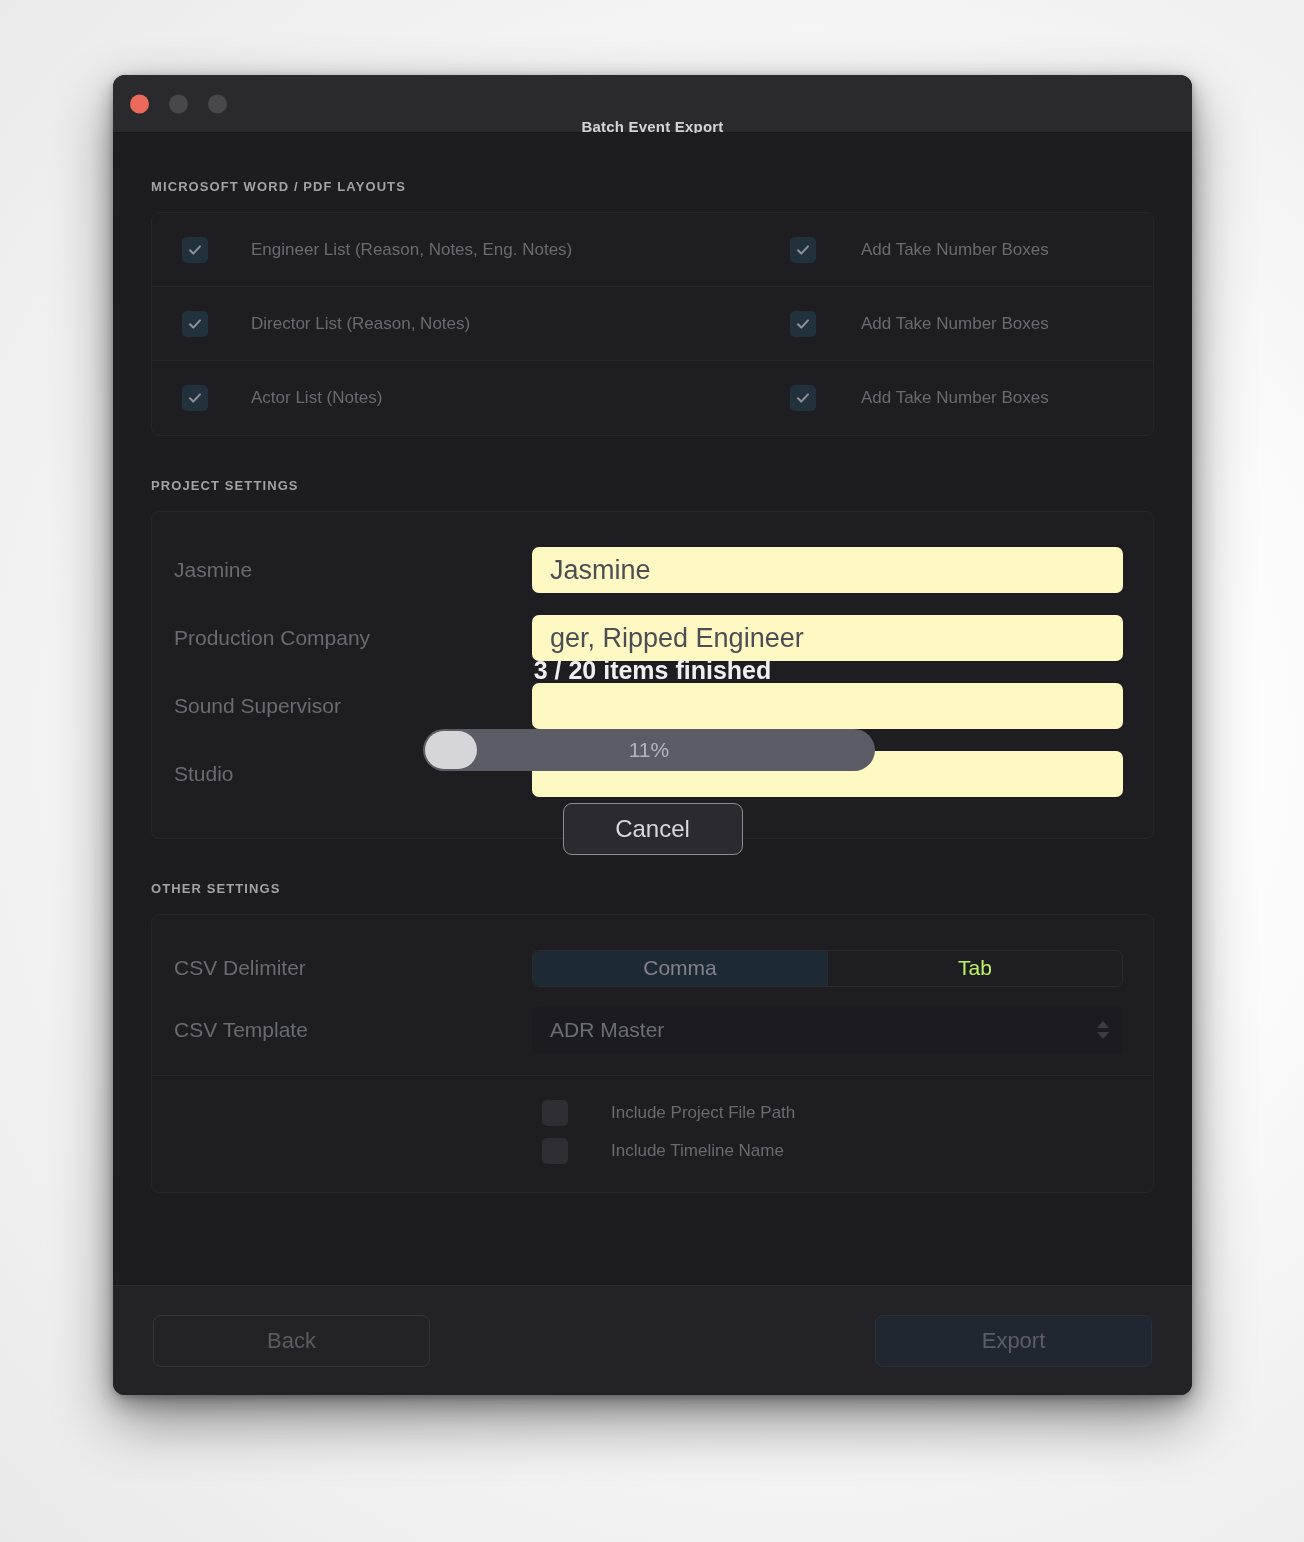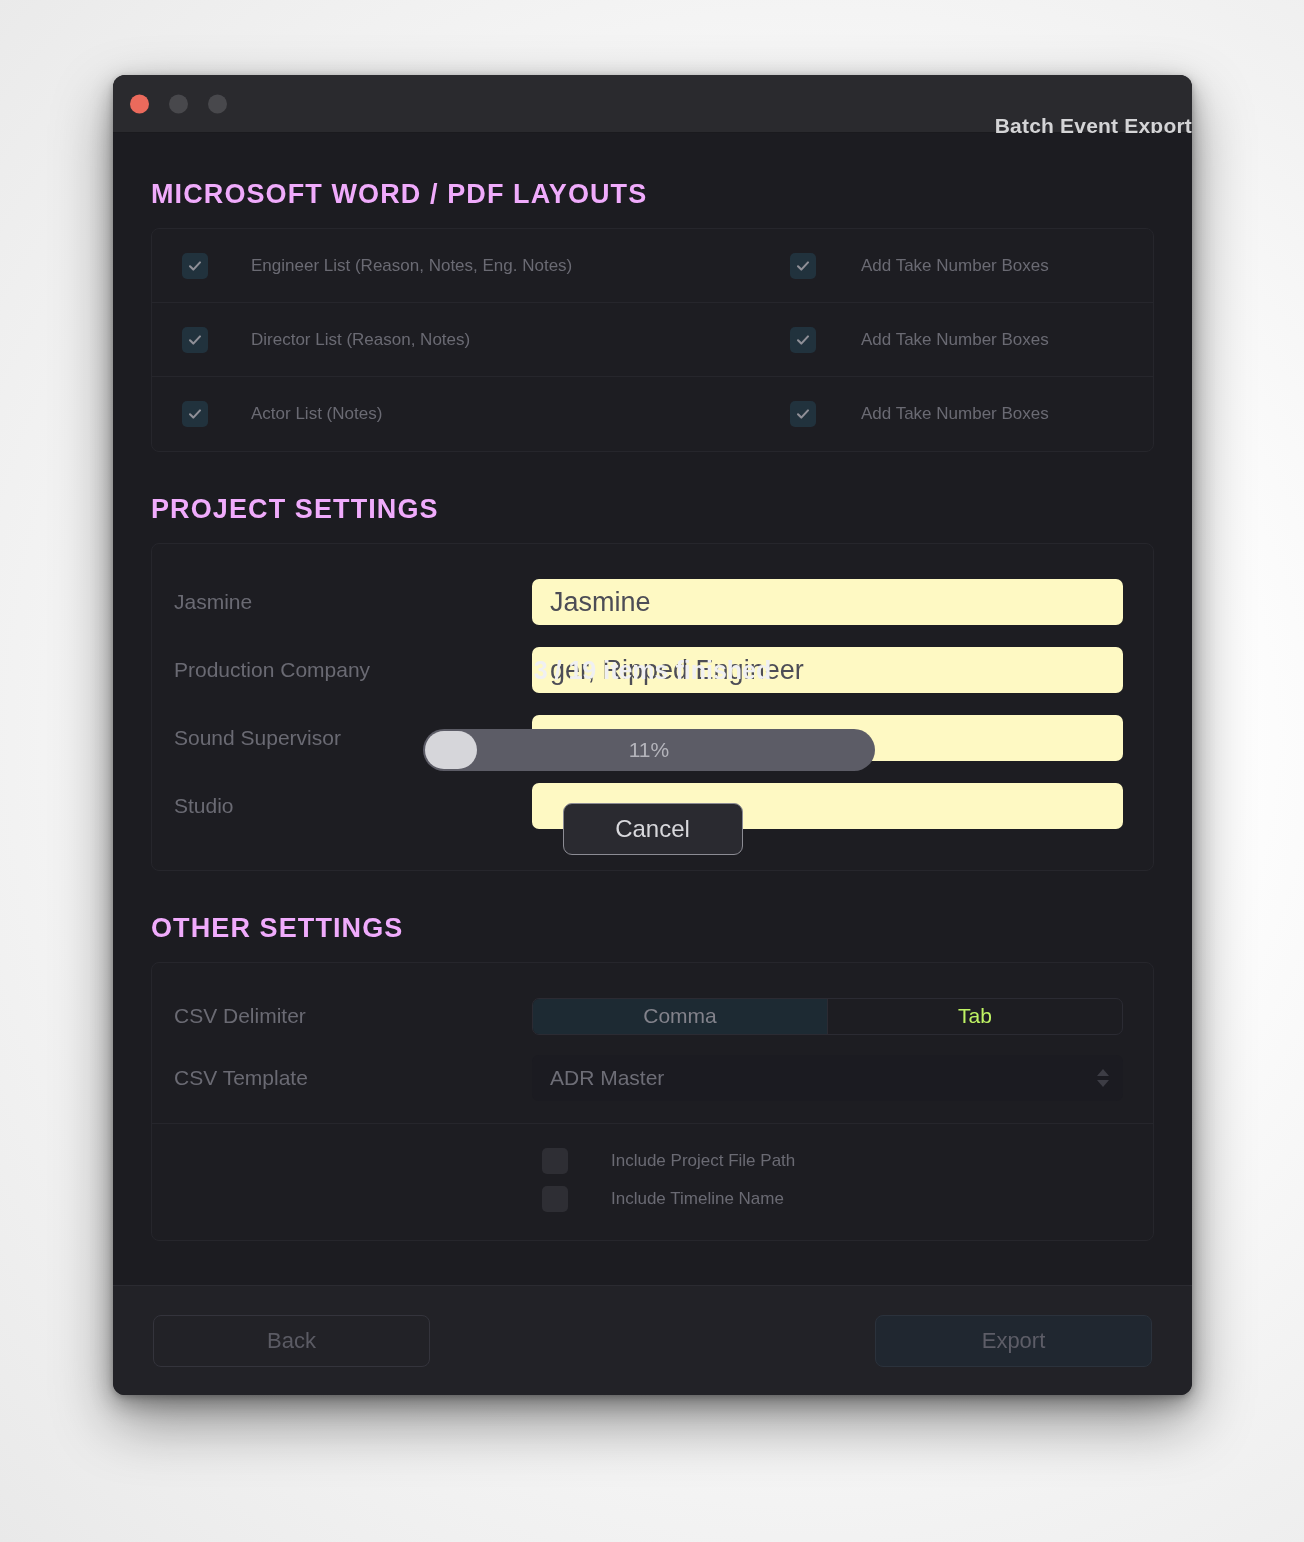--- a/index.html
+++ b/index.html
@@ -51,39 +51,39 @@
     display: flex;
     gap: 20px;
   }
   .light { width: 19px; height: 19px; border-radius: 50%; }
   .light.close { background: #eb6a5c; }
   .light.min   { background: #48484c; }
   .light.zoom  { background: #48484c; }
 
   .win-title {
     width: 100%;
-    text-align: right;
+    text-align: center;
     color: #d4d4d6;
-    font-size: 21px;
+    font-size: 15px;
     font-weight: bold;
     letter-spacing: 0.2px;
     margin-top: 45px;
   }
 
   
   .body {
     flex: 1 1 auto;
     position: relative;
     padding: 0 38px;
     background: #1c1c21;
   }
 
   .section-title {
-    color: #f0abfc;
-    font-size: 27px;
+    color: #a3a3a3;
+    font-size: 13px;
     font-weight: bold;
     letter-spacing: 1.1px;
     margin-top: 42px;
     margin-bottom: 18px;
   }
   .section-title.first { margin-top: 46px; }
 
   .panel {
     border: 1px solid #26262c;
     border-radius: 8px;
@@ -417,21 +417,21 @@
           <span class="cb-label">Include Project File Path</span>
         </div>
         <div class="cb-cell">
           <span class="checkbox off"></span>
           <span class="cb-label">Include Timeline Name</span>
         </div>
       </div>
     </div>
 
     <div class="overlay">
-      <div class="ov-status">3 / 19 items finished</div>
+      <div class="ov-status">3 / 20 items finished</div>
       <div class="ov-bar">
         <div class="ov-knob"></div>
         <div class="ov-pct">11%</div>
       </div>
       <div class="ov-cancel">Cancel</div>
     </div>
 
   </div>
 
   <div class="footer">

